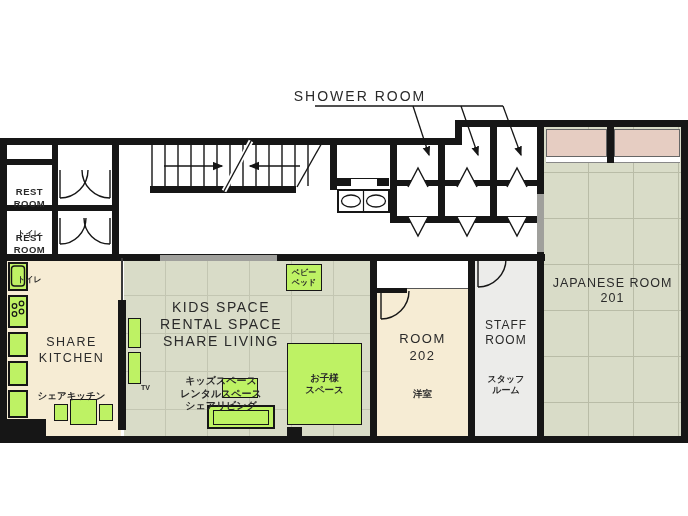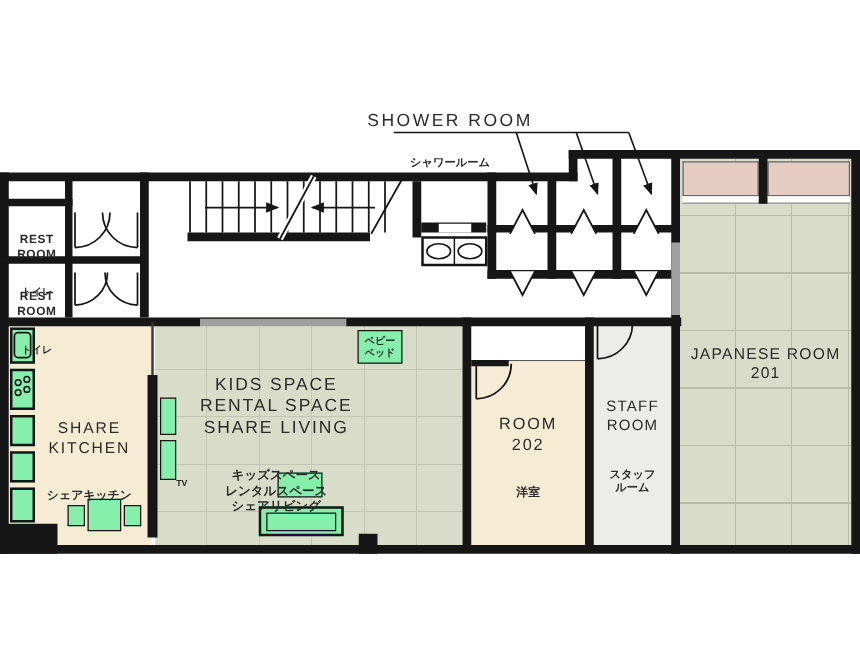--- a/index.html
+++ b/index.html
@@ -4,21 +4,21 @@
 <style>
   html,body{margin:0;padding:0;background:#fff;}
   #canvas{position:relative;width:688px;height:516px;background:#ffffff;overflow:hidden;
           font-family:"Liberation Sans", sans-serif;color:#222;}
   .abs{position:absolute;}
   .wall{position:absolute;background:#161616;}
   .room{position:absolute;}
   .lbl{white-space:pre-line;text-align:center;}
   .en{letter-spacing:1.5px;font-weight:700;color:#2a2a2a;}
   .ja{font-weight:700;color:#2a2a2a;}
-  .furn{position:absolute;background:#86efac;border:2px solid #161616;box-sizing:border-box;}
+  .furn{position:absolute;background:#bef264;border:2px solid #161616;box-sizing:border-box;}
   .furn.thin{border-width:1.5px;}
   .grid-kids{background-color:#d9dcc8;background-image:
      repeating-linear-gradient(to right, transparent 0 41px, #c3c6b2 41px 42px),
      repeating-linear-gradient(to bottom, transparent 0 37px, #c3c6b2 37px 38px);}
   .grid-jp{background-color:#d9dcc8;background-image:
      repeating-linear-gradient(to right, transparent 0 44px, #b9bca7 44px 45px),
      repeating-linear-gradient(to bottom, transparent 0 45px, #b9bca7 45px 46px);}
   svg{position:absolute;left:0;top:0;pointer-events:none;}
 </style>
 </head>
@@ -83,20 +83,24 @@
   <div class="furn thin" style="left:128px;top:318px;width:13px;height:30px;"></div>
   <div class="furn thin" style="left:128px;top:352px;width:13px;height:32px;"></div>
   <div class="furn" style="left:207px;top:405px;width:68px;height:24px;">
     <div style="position:absolute;left:4px;top:3px;width:54px;height:13px;border:1px solid #161616;"></div>
   </div>
   <div class="furn thin" style="left:222px;top:378px;width:36px;height:20px;"></div>
   <div class="furn thin" style="left:286px;top:264px;width:36px;height:27px;">
     <div class="lbl ja" style="font-size:8px;line-height:10px;padding-top:3px;">ベビー
 ベッド</div>
   </div>
+  <div class="furn thin" style="left:287px;top:343px;width:75px;height:82px;display:flex;align-items:center;justify-content:center;">
+    <div class="lbl ja" style="font-size:9.5px;line-height:12px;">お子様
+スペース</div>
+  </div>
 
   <svg width="688" height="516" viewBox="0 0 688 516">
     <defs>
       <marker id="ah" markerWidth="9" markerHeight="8" refX="6.5" refY="3" orient="auto">
         <path d="M0 0 L7.5 3 L0 6 Z" fill="#161616"></path>
       </marker>
     </defs>
 
     <g stroke="#161616" stroke-width="1.3" fill="none">
       <path d="M315 106 L503 106"></path>
@@ -155,21 +159,20 @@
     <g fill="none" stroke="#161616" stroke-width="1.2">
       <circle cx="14.5" cy="306" r="2.3"></circle>
       <circle cx="21.5" cy="303.5" r="2.3"></circle>
       <circle cx="14.5" cy="314" r="2.3"></circle>
       <circle cx="21.5" cy="311.5" r="2.3"></circle>
     </g>
   </svg>
 
   <div class="abs lbl" style="left:285px;top:70px;width:150px;">
     <div class="en" style="font-size:14px;letter-spacing:2px;font-weight:400;">SHOWER ROOM</div>
-    <div class="ja" style="font-size:9px;margin-top:2px;">シャワールーム</div>
   </div>
 
   <div class="abs lbl" style="left:7px;top:168px;width:45px;">
     <div class="en lbl" style="font-size:9.5px;line-height:11.5px;letter-spacing:0.5px;">REST
 ROOM</div>
     <div class="ja" style="font-size:8px;margin-top:1px;">トイレ</div>
   </div>
   <div class="abs lbl" style="left:7px;top:214px;width:45px;">
     <div class="en lbl" style="font-size:9.5px;line-height:11.5px;letter-spacing:0.5px;">REST
 ROOM</div>

